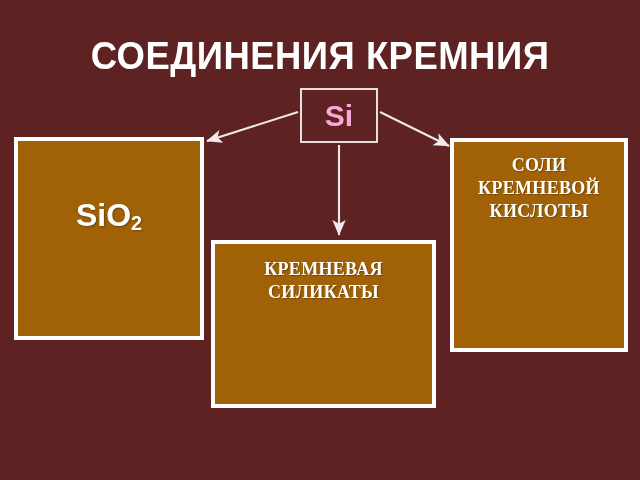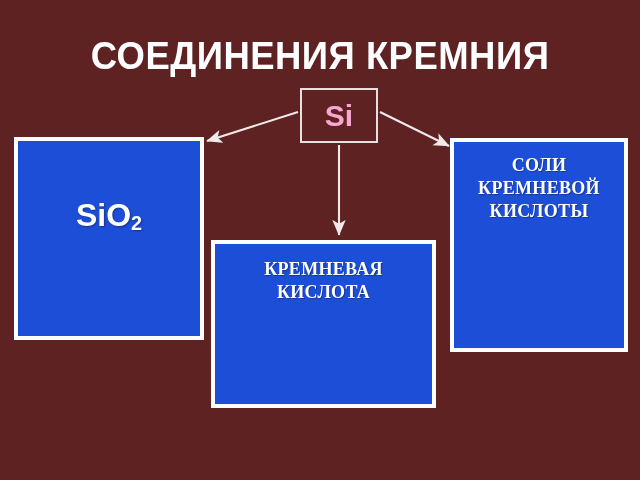--- a/index.html
+++ b/index.html
@@ -59,21 +59,21 @@
     font-family: "Liberation Sans", "DejaVu Sans", sans-serif;
     font-weight: bold;
     font-size: 30px;
     line-height: 30px;
   }
 
   
   .node {
     position: absolute;
     box-sizing: border-box;
-    background: #1d4ed8;
+    background: #a16207;
     border: 4px solid #ffffff;
     color: #ffffff;
     text-align: center;
     display: flex;
     flex-direction: column;
     align-items: center;
   }
   .node .heading {
     font-family: "Liberation Serif", "DejaVu Serif", serif;
     font-weight: bold;
@@ -166,21 +166,21 @@
   </div>
 
   <div class="node" id="node-oxide">
     <div class="formula">
       <span>SiO</span><sub>2</sub>
     </div>
   </div>
 
   <div class="node" id="node-acid">
     <div class="heading">КРЕМНЕВАЯ
-КИСЛОТА</div>
+СИЛИКАТЫ</div>
   </div>
 
   <div class="node" id="node-salts">
     <div class="heading">СОЛИ
 КРЕМНЕВОЙ
 КИСЛОТЫ</div>
   </div>
 
 </div>
 

